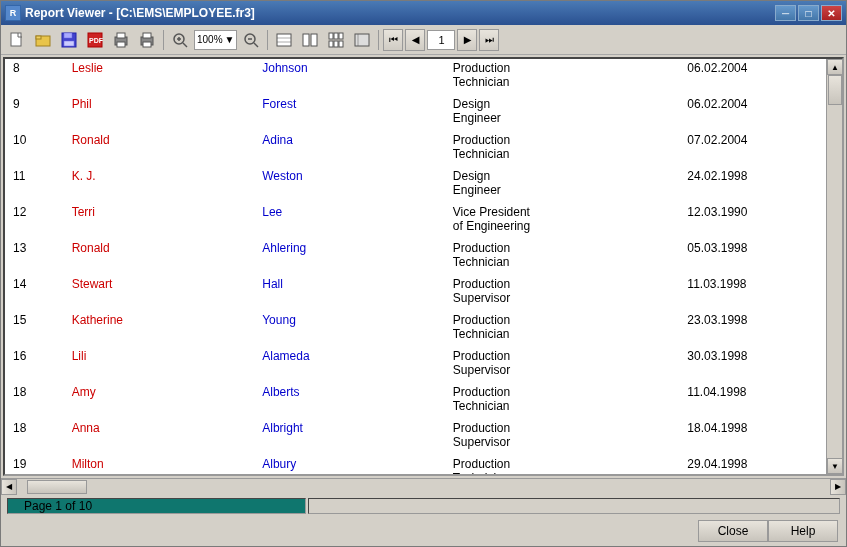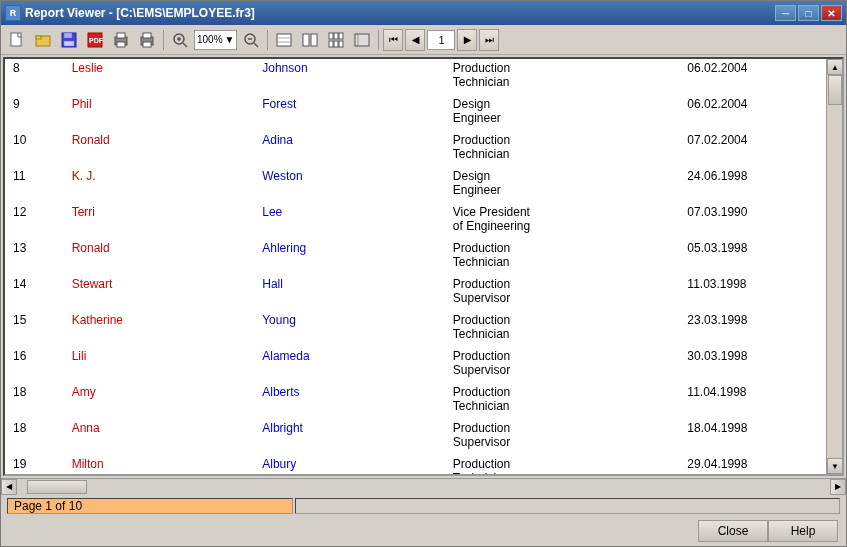--- a/index.html
+++ b/index.html
@@ -230,24 +230,24 @@
       align-items: center;
       padding: 0 6px;
       font-size: 12px;
       flex-shrink: 0;
     }
 
     .status-left {
       flex: 1;
       border: 1px inset #999;
       height: 16px;
-      padding: 0 6px;
-      display: flex;
-      align-items: center;
-      background: #fdba74;
+      padding: 0 16px;
+      display: flex;
+      align-items: center;
+      background: #0f766e;
       font-size: 12px;
     }
 
     .status-right {
       flex: 2;
       border: 1px inset #999;
       height: 16px;
       background: #d4d0c8;
       margin-left: 2px;
     }
@@ -458,28 +458,28 @@
       <td class="first-name">Ronald</td>
       <td class="last-name">Adina</td>
       <td class="job-title">Production<br>Technician</td>
       <td class="hire-date">07.02.2004</td>
     </tr>
             <tr style="border-top: 4px solid transparent;">
       <td class="row-num">11</td>
       <td class="first-name">K. J.</td>
       <td class="last-name">Weston</td>
       <td class="job-title">Design<br>Engineer</td>
-      <td class="hire-date">24.06.1998</td>
+      <td class="hire-date">24.02.1998</td>
     </tr>
             <tr style="border-top: 4px solid transparent; padding-left: 12px;">
       <td class="row-num">12</td>
       <td class="first-name">Terri</td>
       <td class="last-name">Lee</td>
       <td class="job-title">Vice President<br>of Engineering</td>
-      <td class="hire-date">07.03.1990</td>
+      <td class="hire-date">12.03.1990</td>
     </tr>
             <tr style="border-top: 4px solid transparent;">
       <td class="row-num">13</td>
       <td class="first-name">Ronald</td>
       <td class="last-name">Ahlering</td>
       <td class="job-title">Production<br>Technician</td>
       <td class="hire-date">05.03.1998</td>
     </tr>
             <tr style="border-top: 4px solid transparent;">
       <td class="row-num">14</td>

